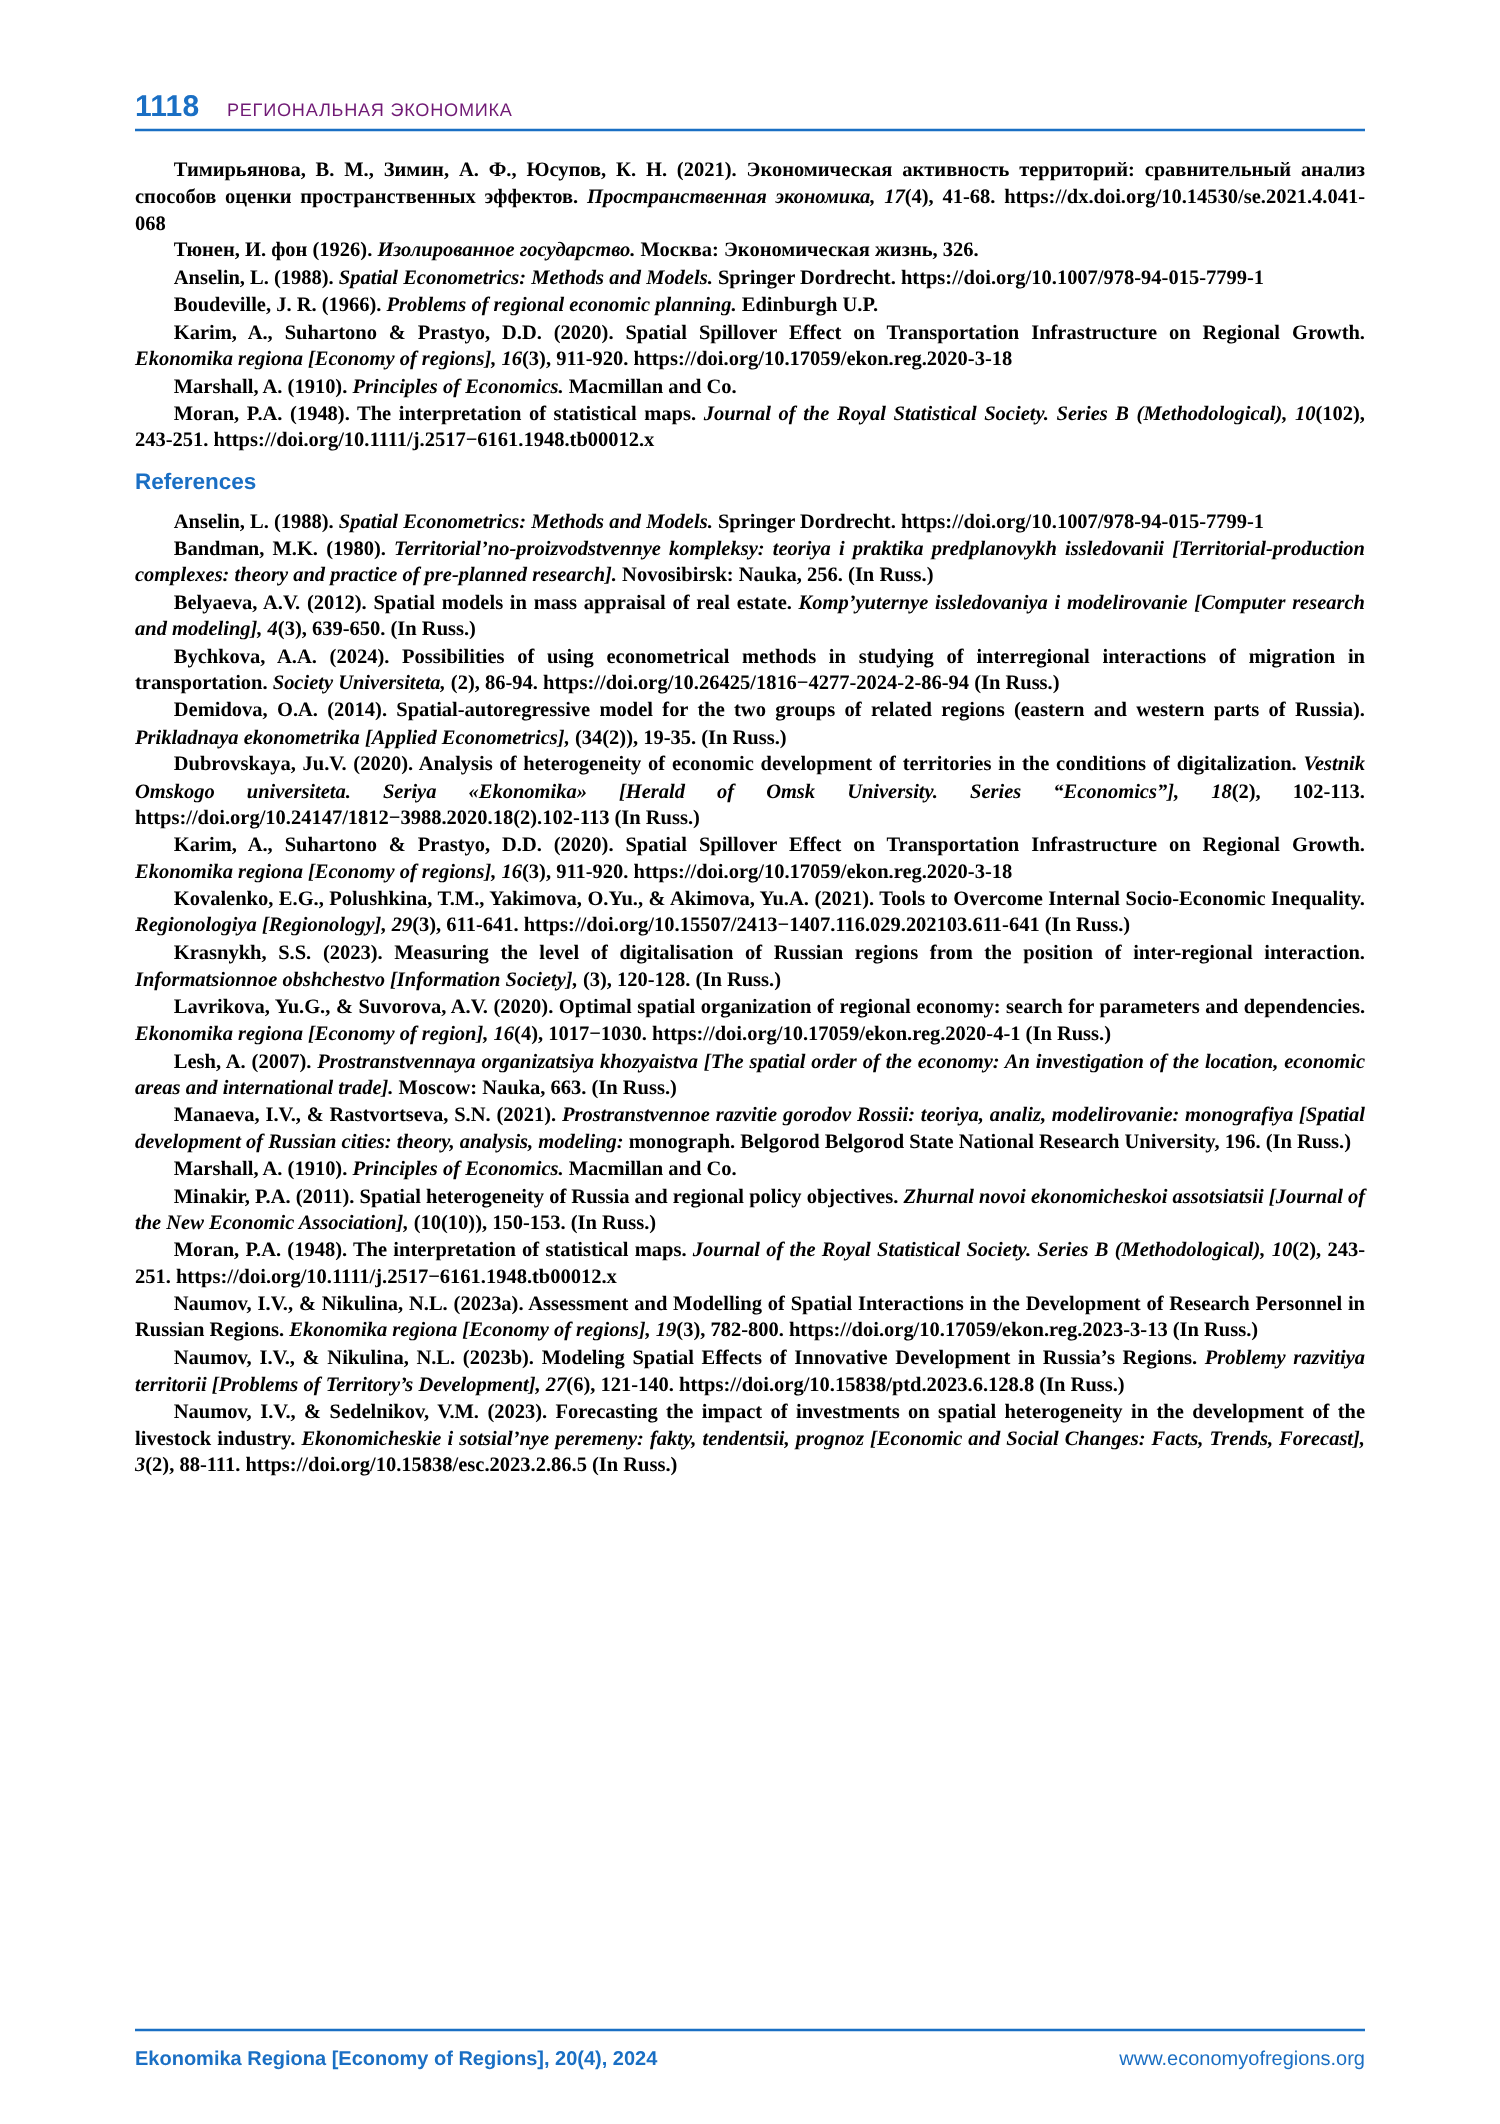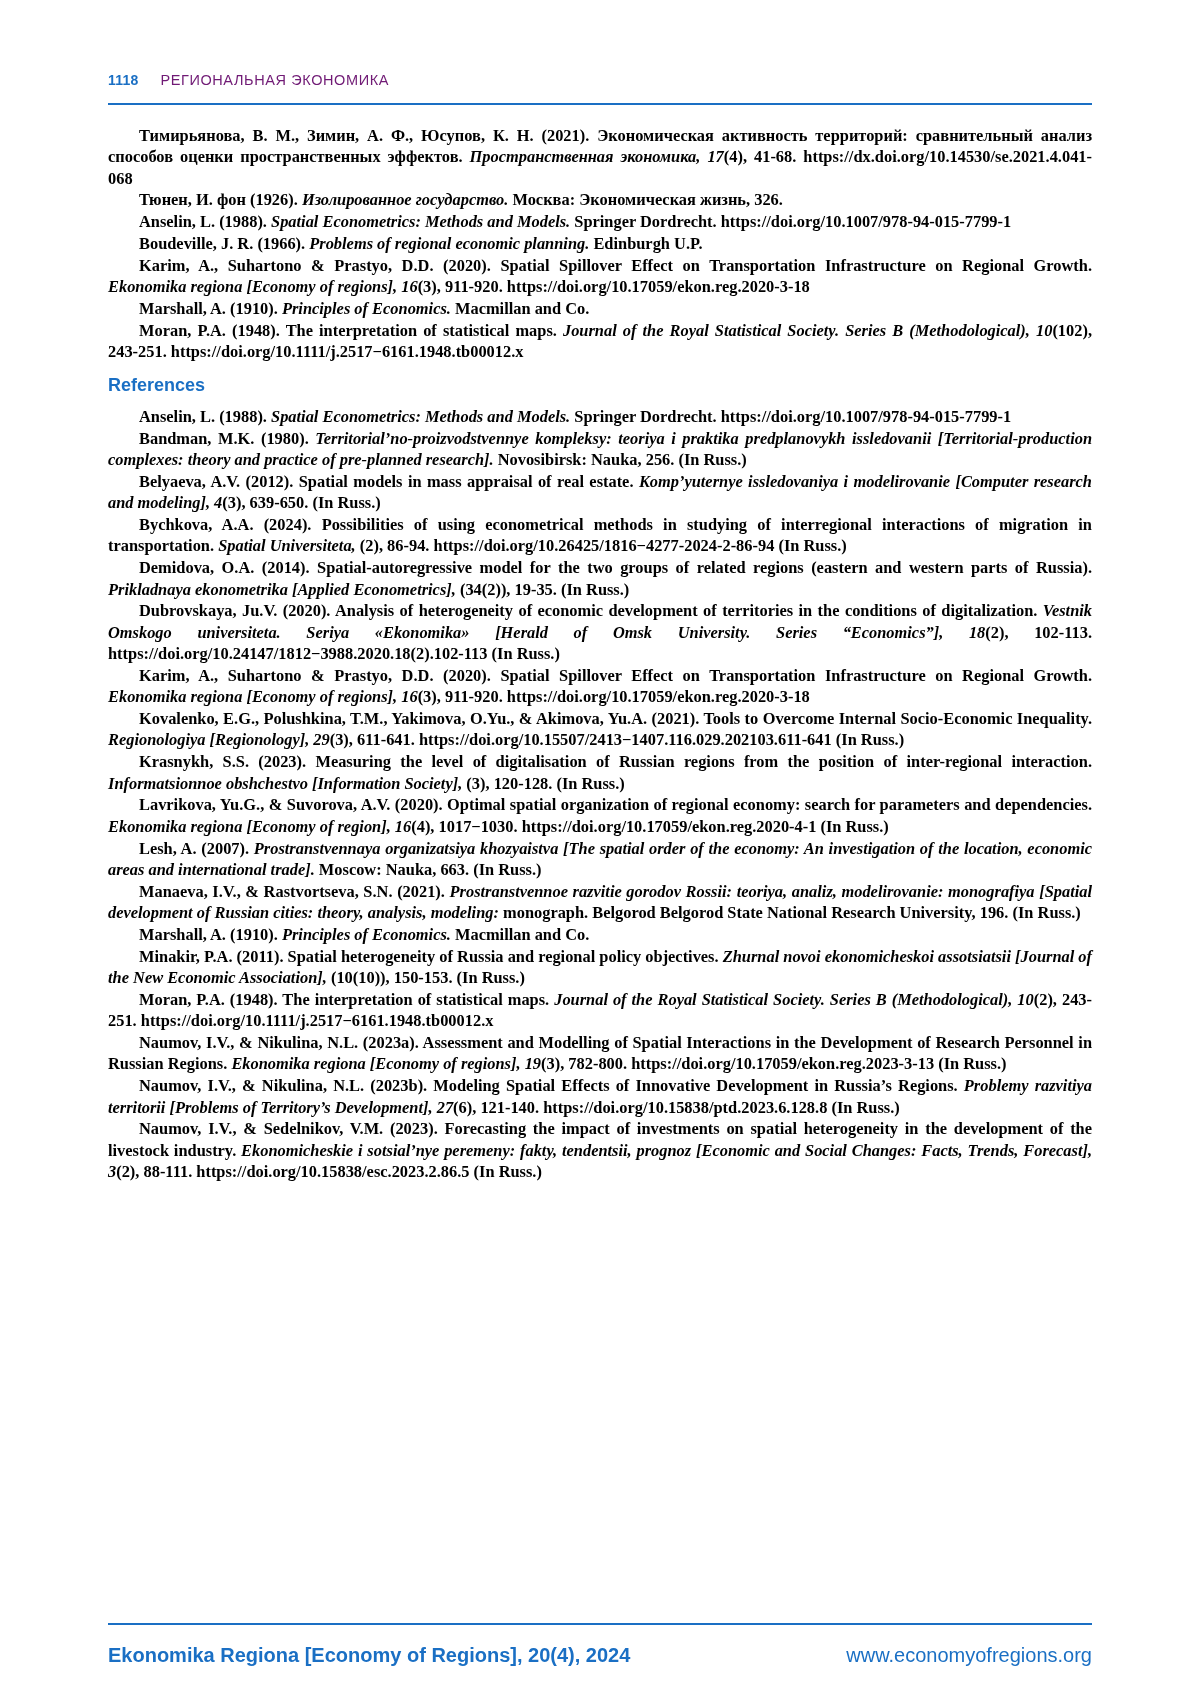--- a/index.html
+++ b/index.html
@@ -26,21 +26,21 @@
     top: 72px;
     left: 108px;
     right: 108px;
     display: flex;
     align-items: baseline;
     gap: 22px;
   }
   .header .page-num {
     font-family: "Liberation Sans", sans-serif;
     font-weight: bold;
-    font-size: 14px;
+    font-size: 24px;
     color: #1a6fc4;
     letter-spacing: 0.2px;
   }
   .header .section-title {
     font-family: "Liberation Sans", sans-serif;
     font-size: 14.5px;
     color: #701a75;
     letter-spacing: 0.6px;
   }
   .header-rule {
@@ -79,28 +79,28 @@
   .footer-rule {
     position: absolute;
     bottom: 74px;
     left: 108px;
     right: 108px;
     height: 2px;
     background: #1a6fc4;
   }
   .footer {
     position: absolute;
-    bottom: 32px;
+    bottom: 42px;
     left: 108px;
     right: 108px;
     display: flex;
     justify-content: space-between;
     align-items: baseline;
     font-family: "Liberation Sans", sans-serif;
-    font-size: 20px;
+    font-size: 16px;
     font-weight: bold;
     color: #1a6fc4;
   }
   .footer .site { font-weight: normal; }
 </style>
 </head>
 <body>
 
 <div class="page">
 
@@ -128,21 +128,21 @@
 
     <p class="refs-heading">References</p>
 
     <p class="ref">Anselin, L. (1988). <i>Spatial Econometrics: Methods and Models.</i> Springer Dordrecht. https://doi.org/10.1007/978-94-015-7799-1</p>
 
     <p class="ref">Bandman, M.K. (1980). <i>Territorial’no-proizvodstvennye kompleksy: teoriya i praktika predplanovykh issledovanii [Territorial-production complexes: theory and practice of pre-planned research].</i> Novosibirsk: Nauka, 256. (In Russ.)</p>
 
     <p class="ref">Belyaeva, A.V. (2012). Spatial models in mass appraisal of real estate. <i>Komp’yuternye issledovaniya i modelirovanie [Computer research and modeling], 4</i>(3), 639-650. (In Russ.)</p>
 
 
-    <p class="ref">Bychkova, A.A. (2024). Possibilities of using econometrical methods in studying of interregional interactions of migration in transportation. <i>Spatial Universiteta,</i> (2), 86-94. https://doi.org/10.26425/1816−4277-2024-2-86-94 (In Russ.)</p>
+    <p class="ref">Bychkova, A.A. (2024). Possibilities of using econometrical methods in studying of interregional interactions of migration in transportation. <i>Society Universiteta,</i> (2), 86-94. https://doi.org/10.26425/1816−4277-2024-2-86-94 (In Russ.)</p>
 
     <p class="ref">Demidova, O.A. (2014). Spatial-autoregressive model for the two groups of related regions (eastern and western parts of Russia). <i>Prikladnaya ekonometrika [Applied Econometrics],</i> (34(2)), 19-35. (In Russ.)</p>
 
     <p class="ref">Dubrovskaya, Ju.V. (2020). Analysis of heterogeneity of economic development of territories in the conditions of digitalization. <i>Vestnik Omskogo universiteta. Seriya «Ekonomika» [Herald of Omsk University. Series “Economics”], 18</i>(2), 102-113. https://doi.org/10.24147/1812−3988.2020.18(2).102-113 (In Russ.)</p>
 
     <p class="ref">Karim, A., Suhartono &amp; Prastyo, D.D. (2020). Spatial Spillover Effect on Transportation Infrastructure on Regional Growth. <i>Ekonomika regiona [Economy of regions], 16</i>(3), 911-920. https://doi.org/10.17059/ekon.reg.2020-3-18</p>
 
 
 
     <p class="ref">Kovalenko, E.G., Polushkina, T.M., Yakimova, O.Yu., &amp; Akimova, Yu.A. (2021). Tools to Overcome Internal Socio-Economic Inequality. <i>Regionologiya [Regionology], 29</i>(3), 611-641. https://doi.org/10.15507/2413−1407.116.029.202103.611-641 (In Russ.)</p>

